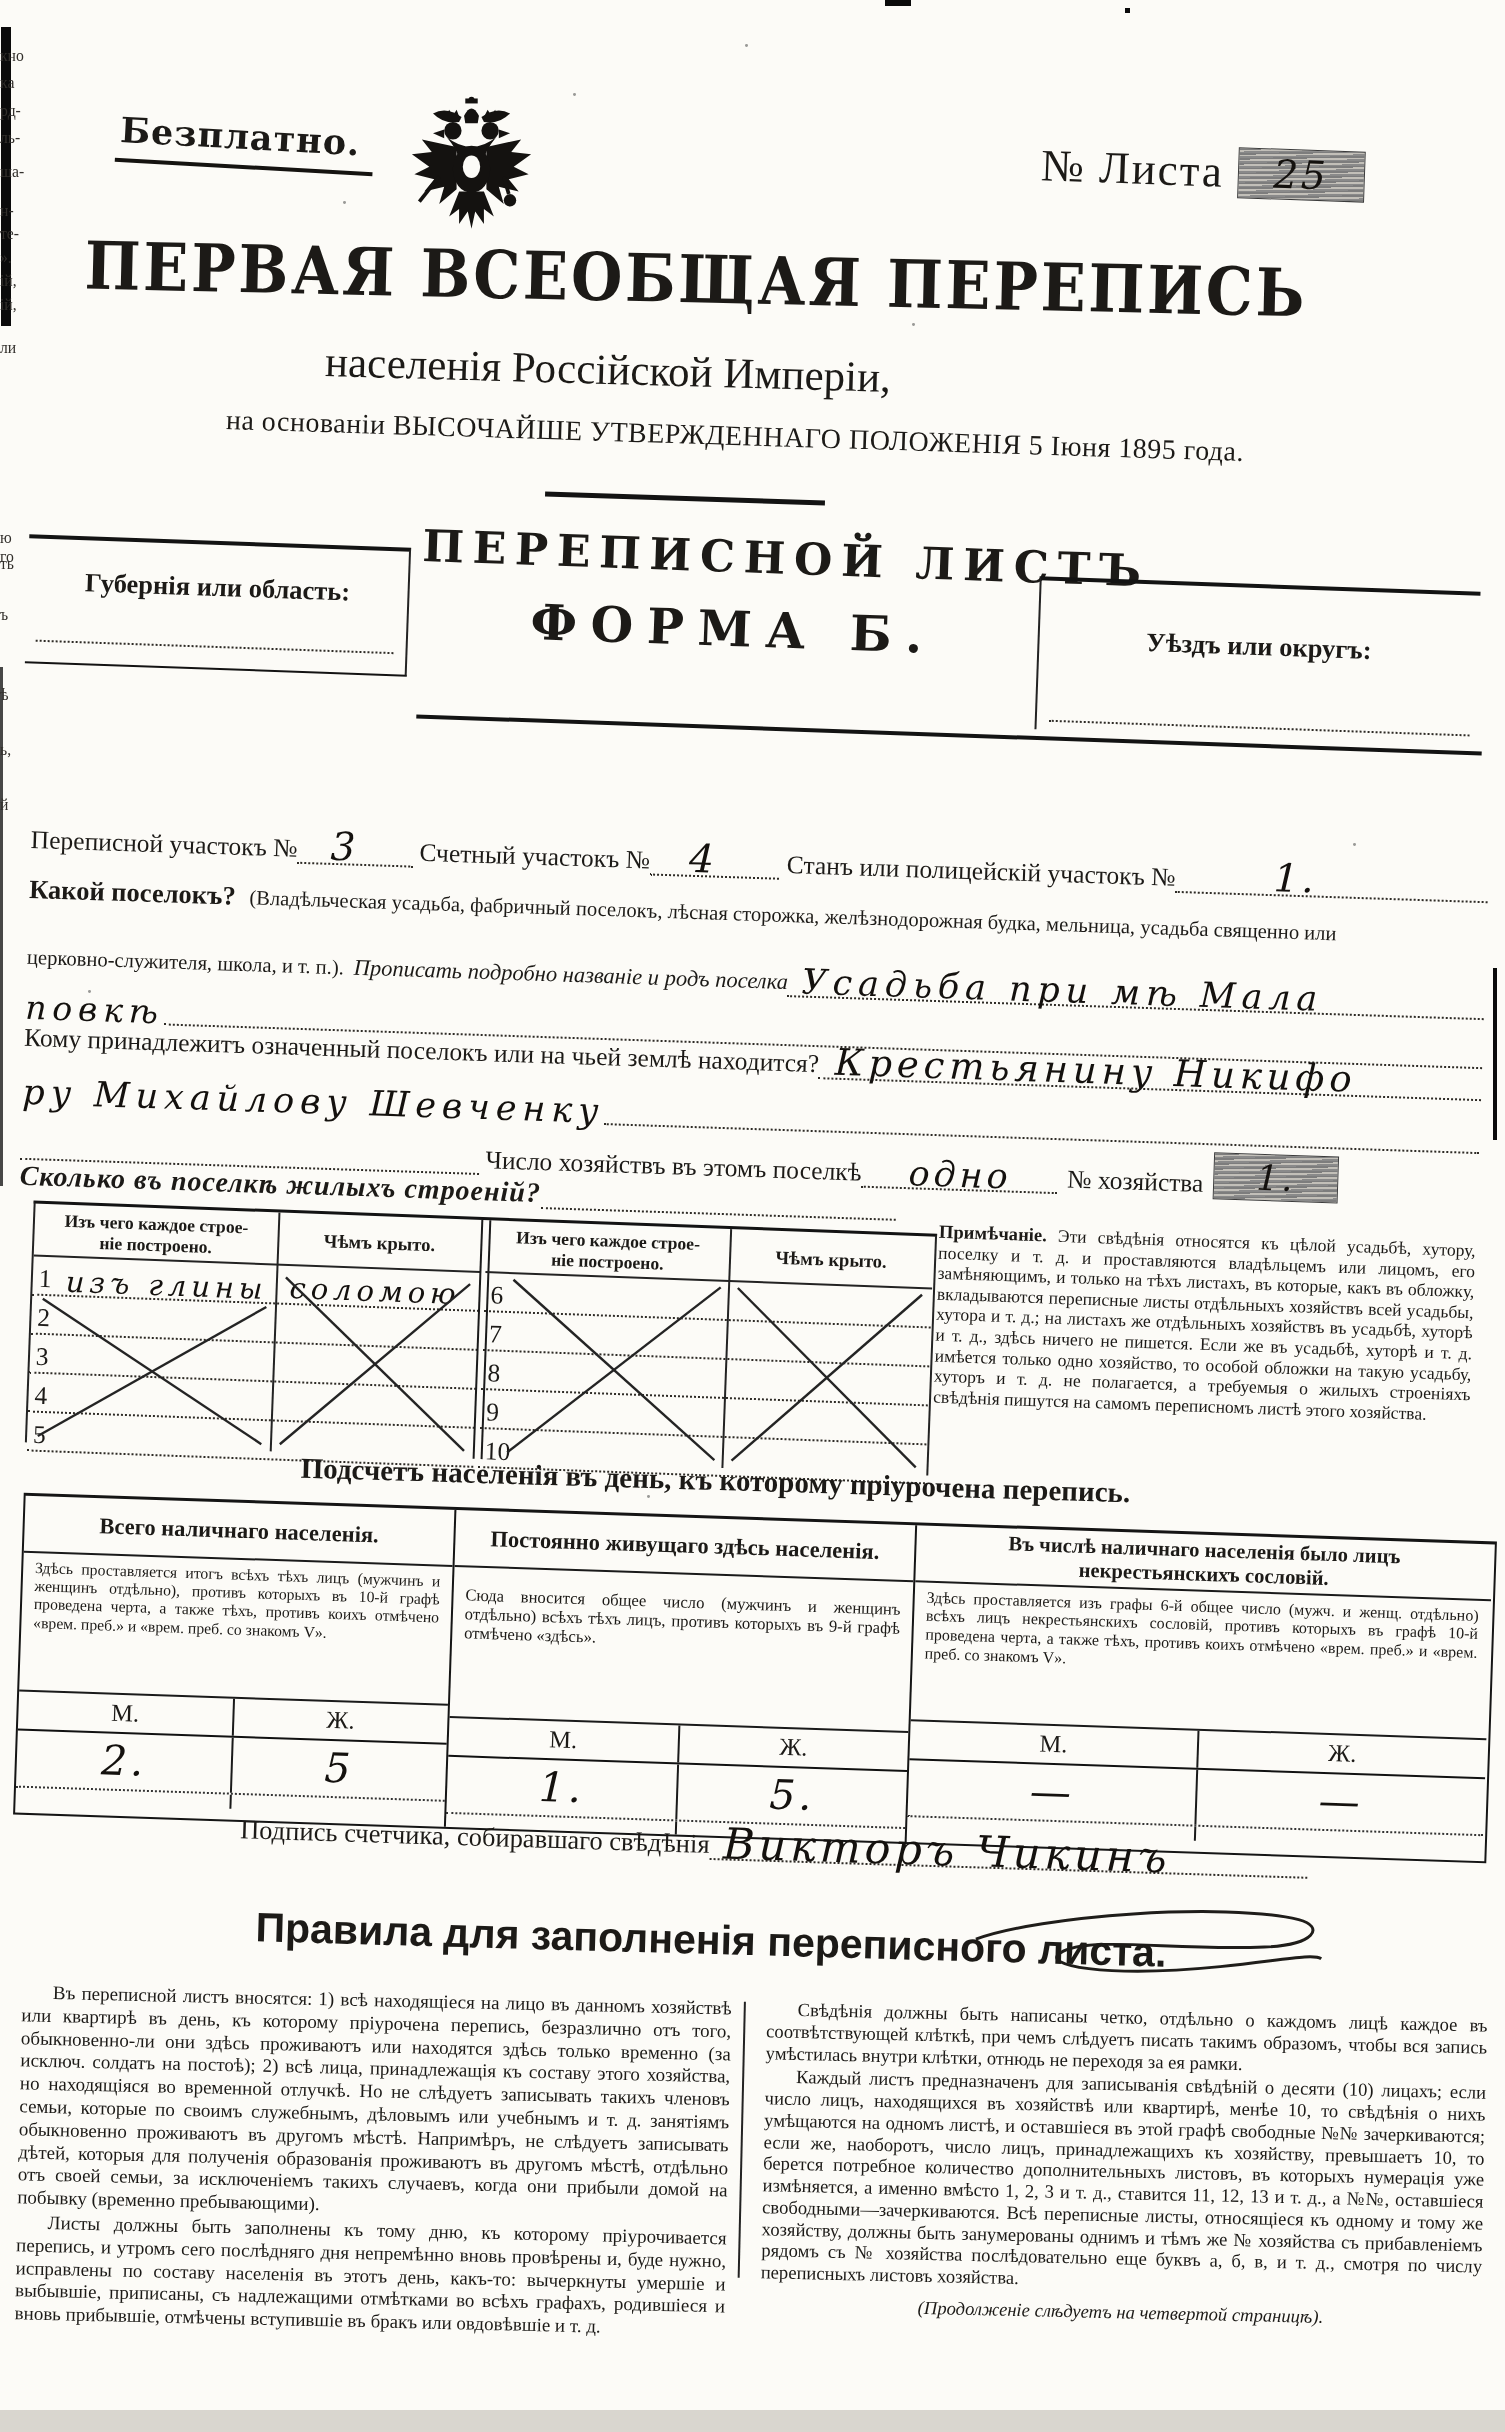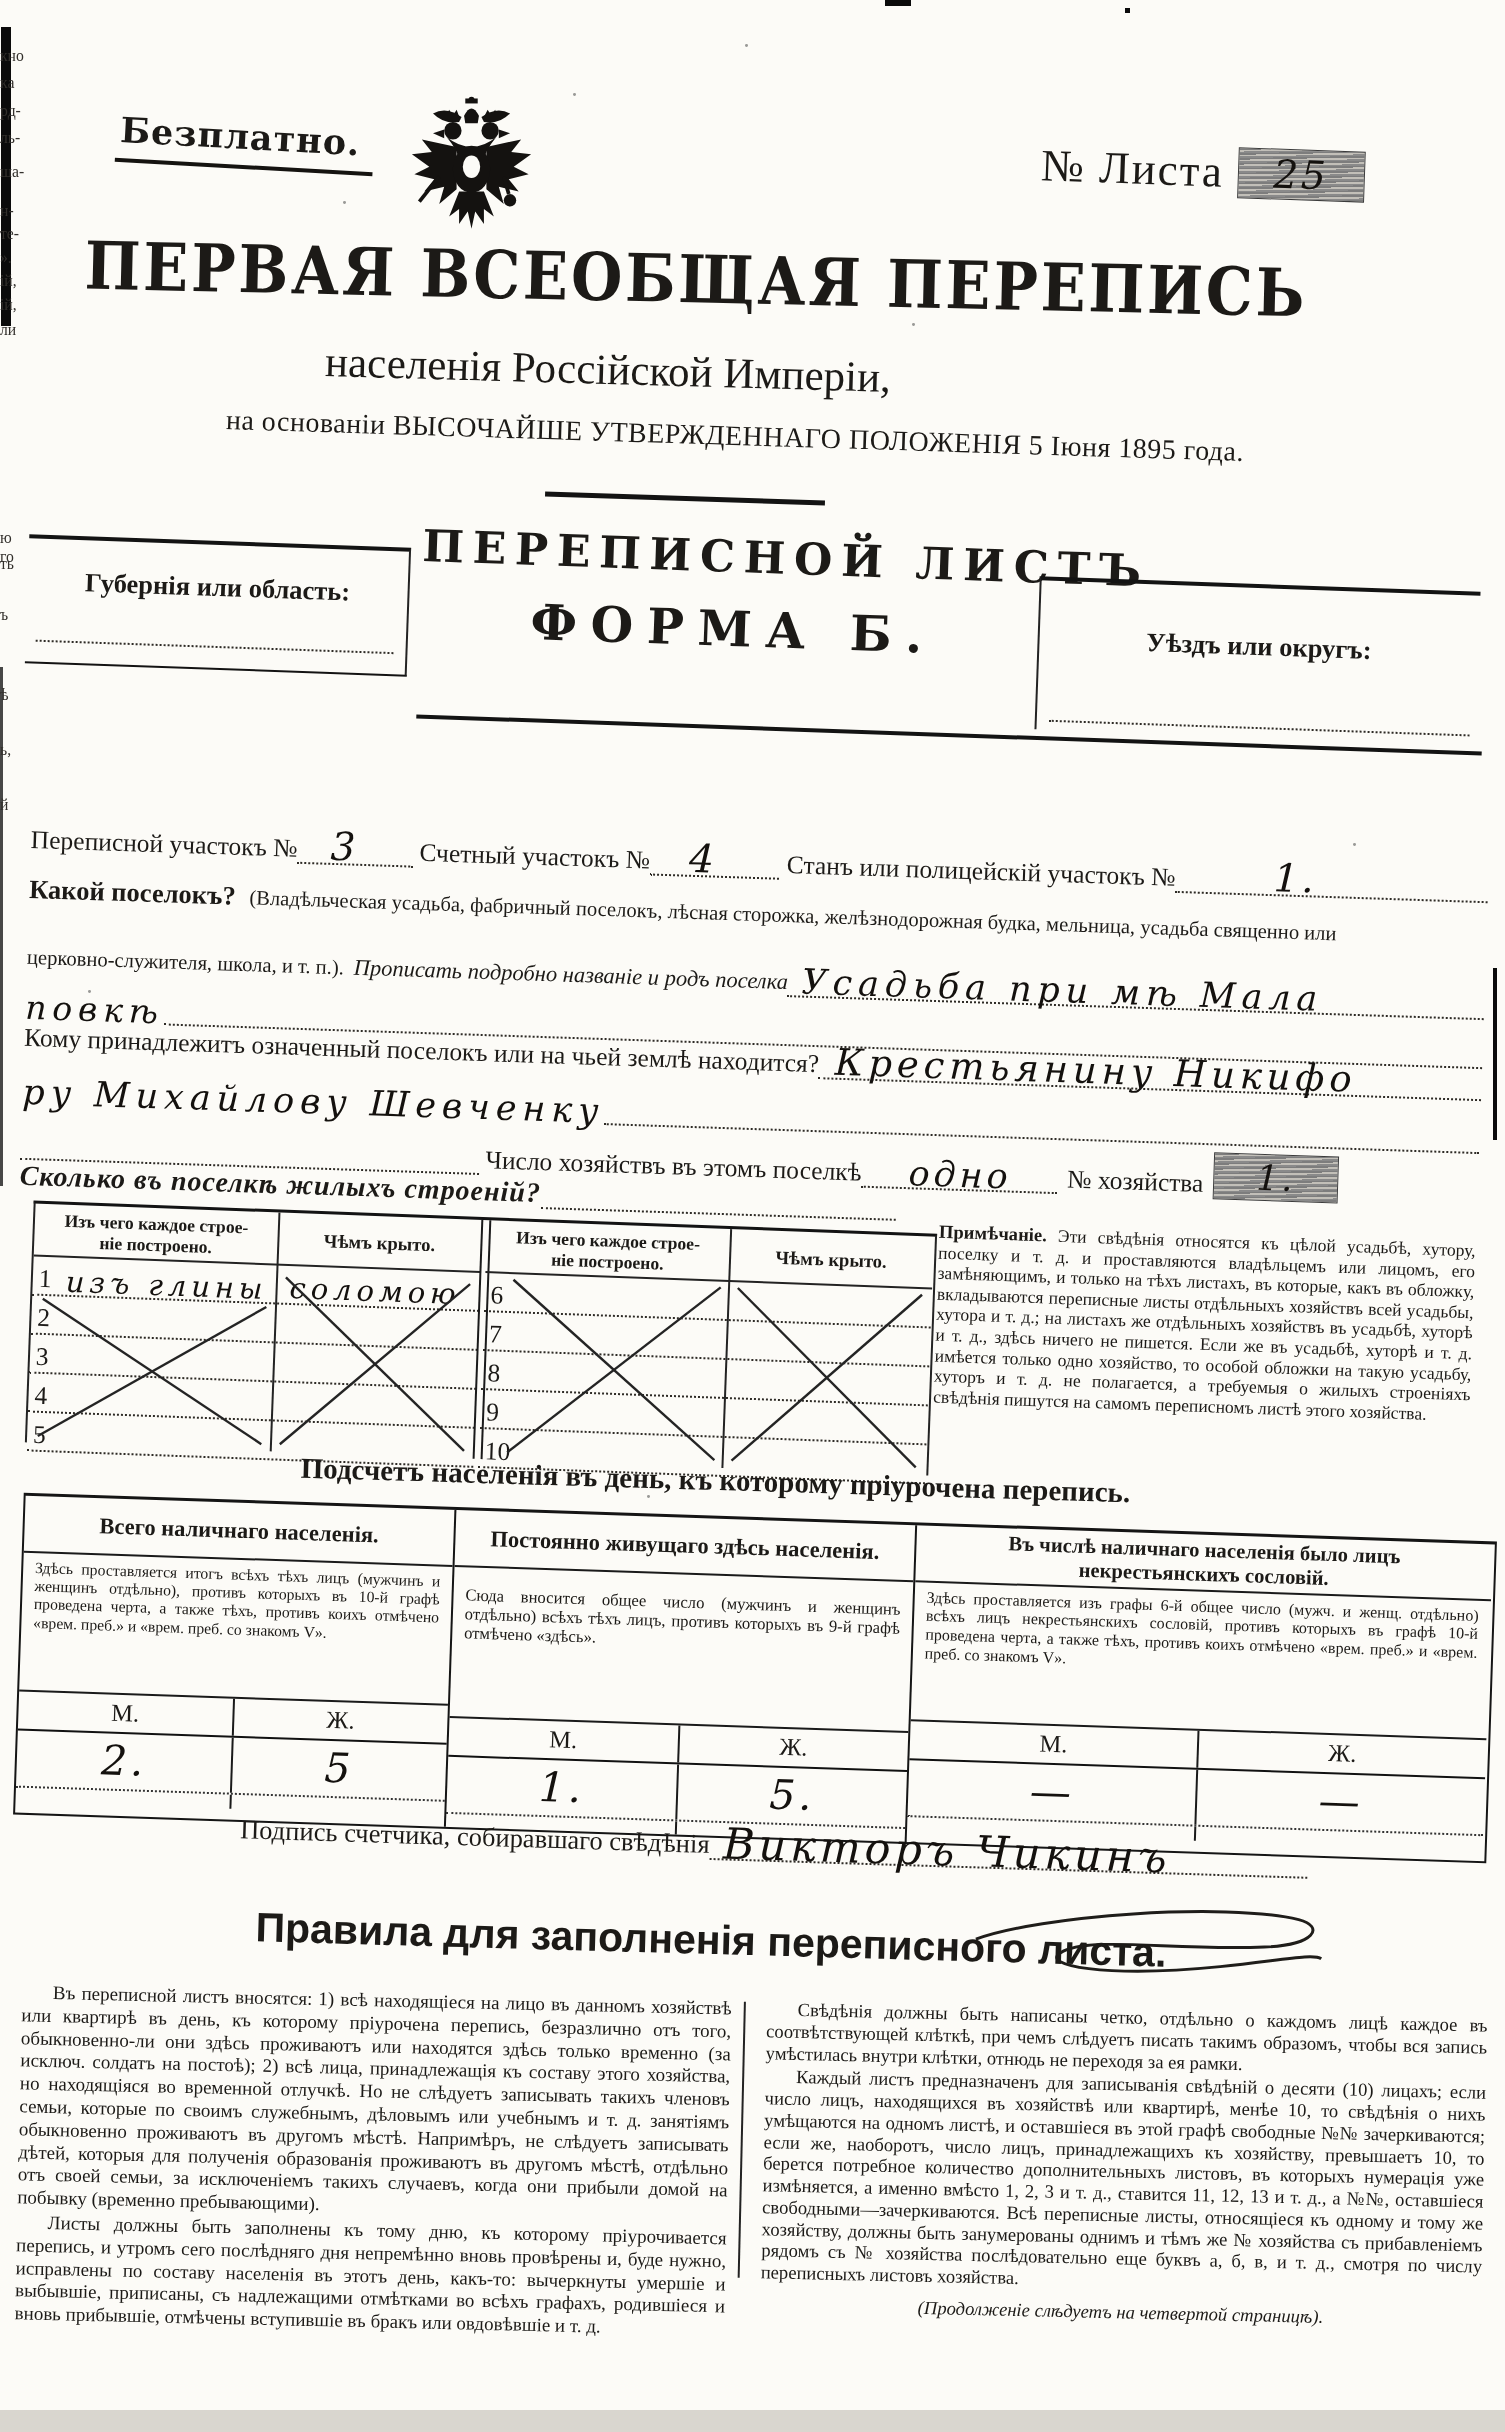--- a/index.html
+++ b/index.html
@@ -130,21 +130,21 @@
   <span class="mfrag" style="top:47px">кно</span>
   <span class="mfrag" style="top:74px">ка</span>
   <span class="mfrag" style="top:102px">рд-</span>
   <span class="mfrag" style="top:129px">ль-</span>
   <span class="mfrag" style="top:163px">ша-</span>
   <span class="mfrag" style="top:202px">н-</span>
   <span class="mfrag" style="top:225px">те-</span>
   <span class="mfrag" style="top:249px">».</span>
   <span class="mfrag" style="top:272px">ій,</span>
   <span class="mfrag" style="top:296px">ій,</span>
-  <span class="mfrag" style="top:321px">ли</span>
+  <span class="mfrag" style="top:339px">ли</span>
   <span class="mfrag" style="top:529px">ю</span>
   <span class="mfrag" style="top:555px">ть</span>
   <span class="mfrag" style="top:548px">го</span>
   <span class="mfrag" style="top:606px">ъ</span>
   <span class="mfrag" style="top:686px">ѣ</span>
   <span class="mfrag" style="top:741px">ь,</span>
   <span class="mfrag" style="top:796px">й</span>
 
   <div class="bar" style="left:885px; top:0; width:25.5px; height:5.9px;"></div>
   <div class="bar" style="left:1125px; top:7.8px; width:4.9px; height:4.9px;"></div>

